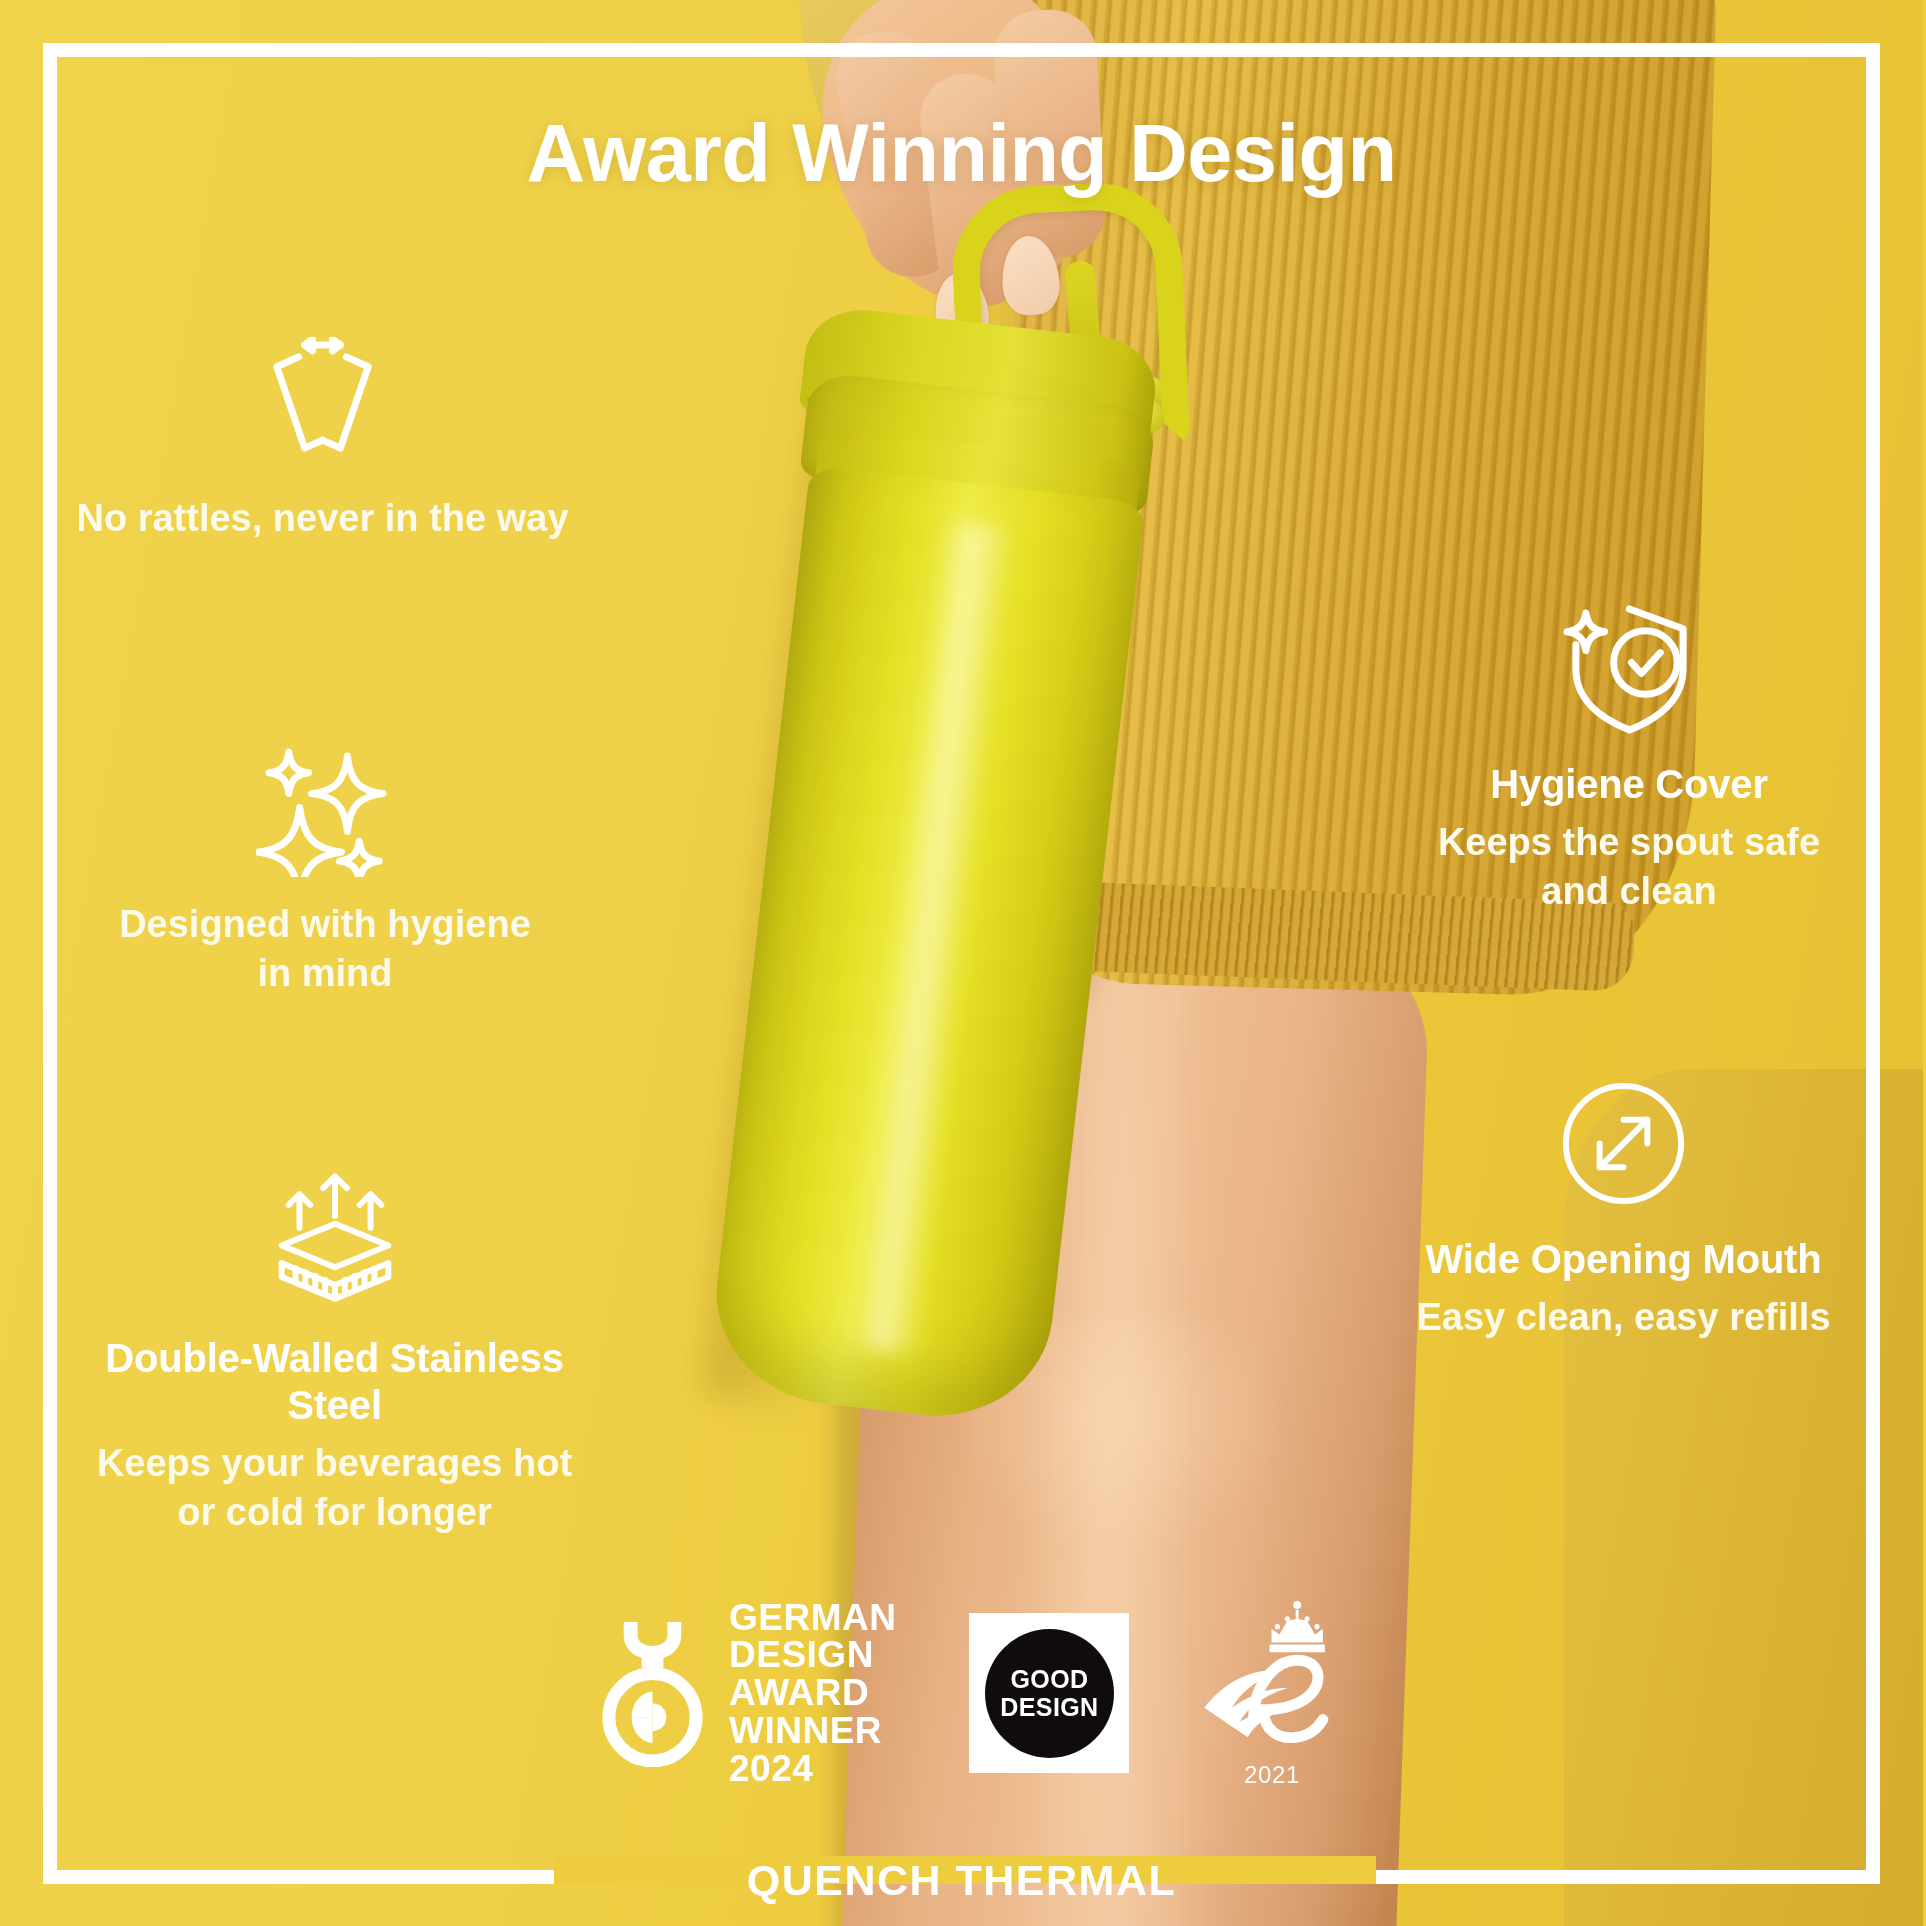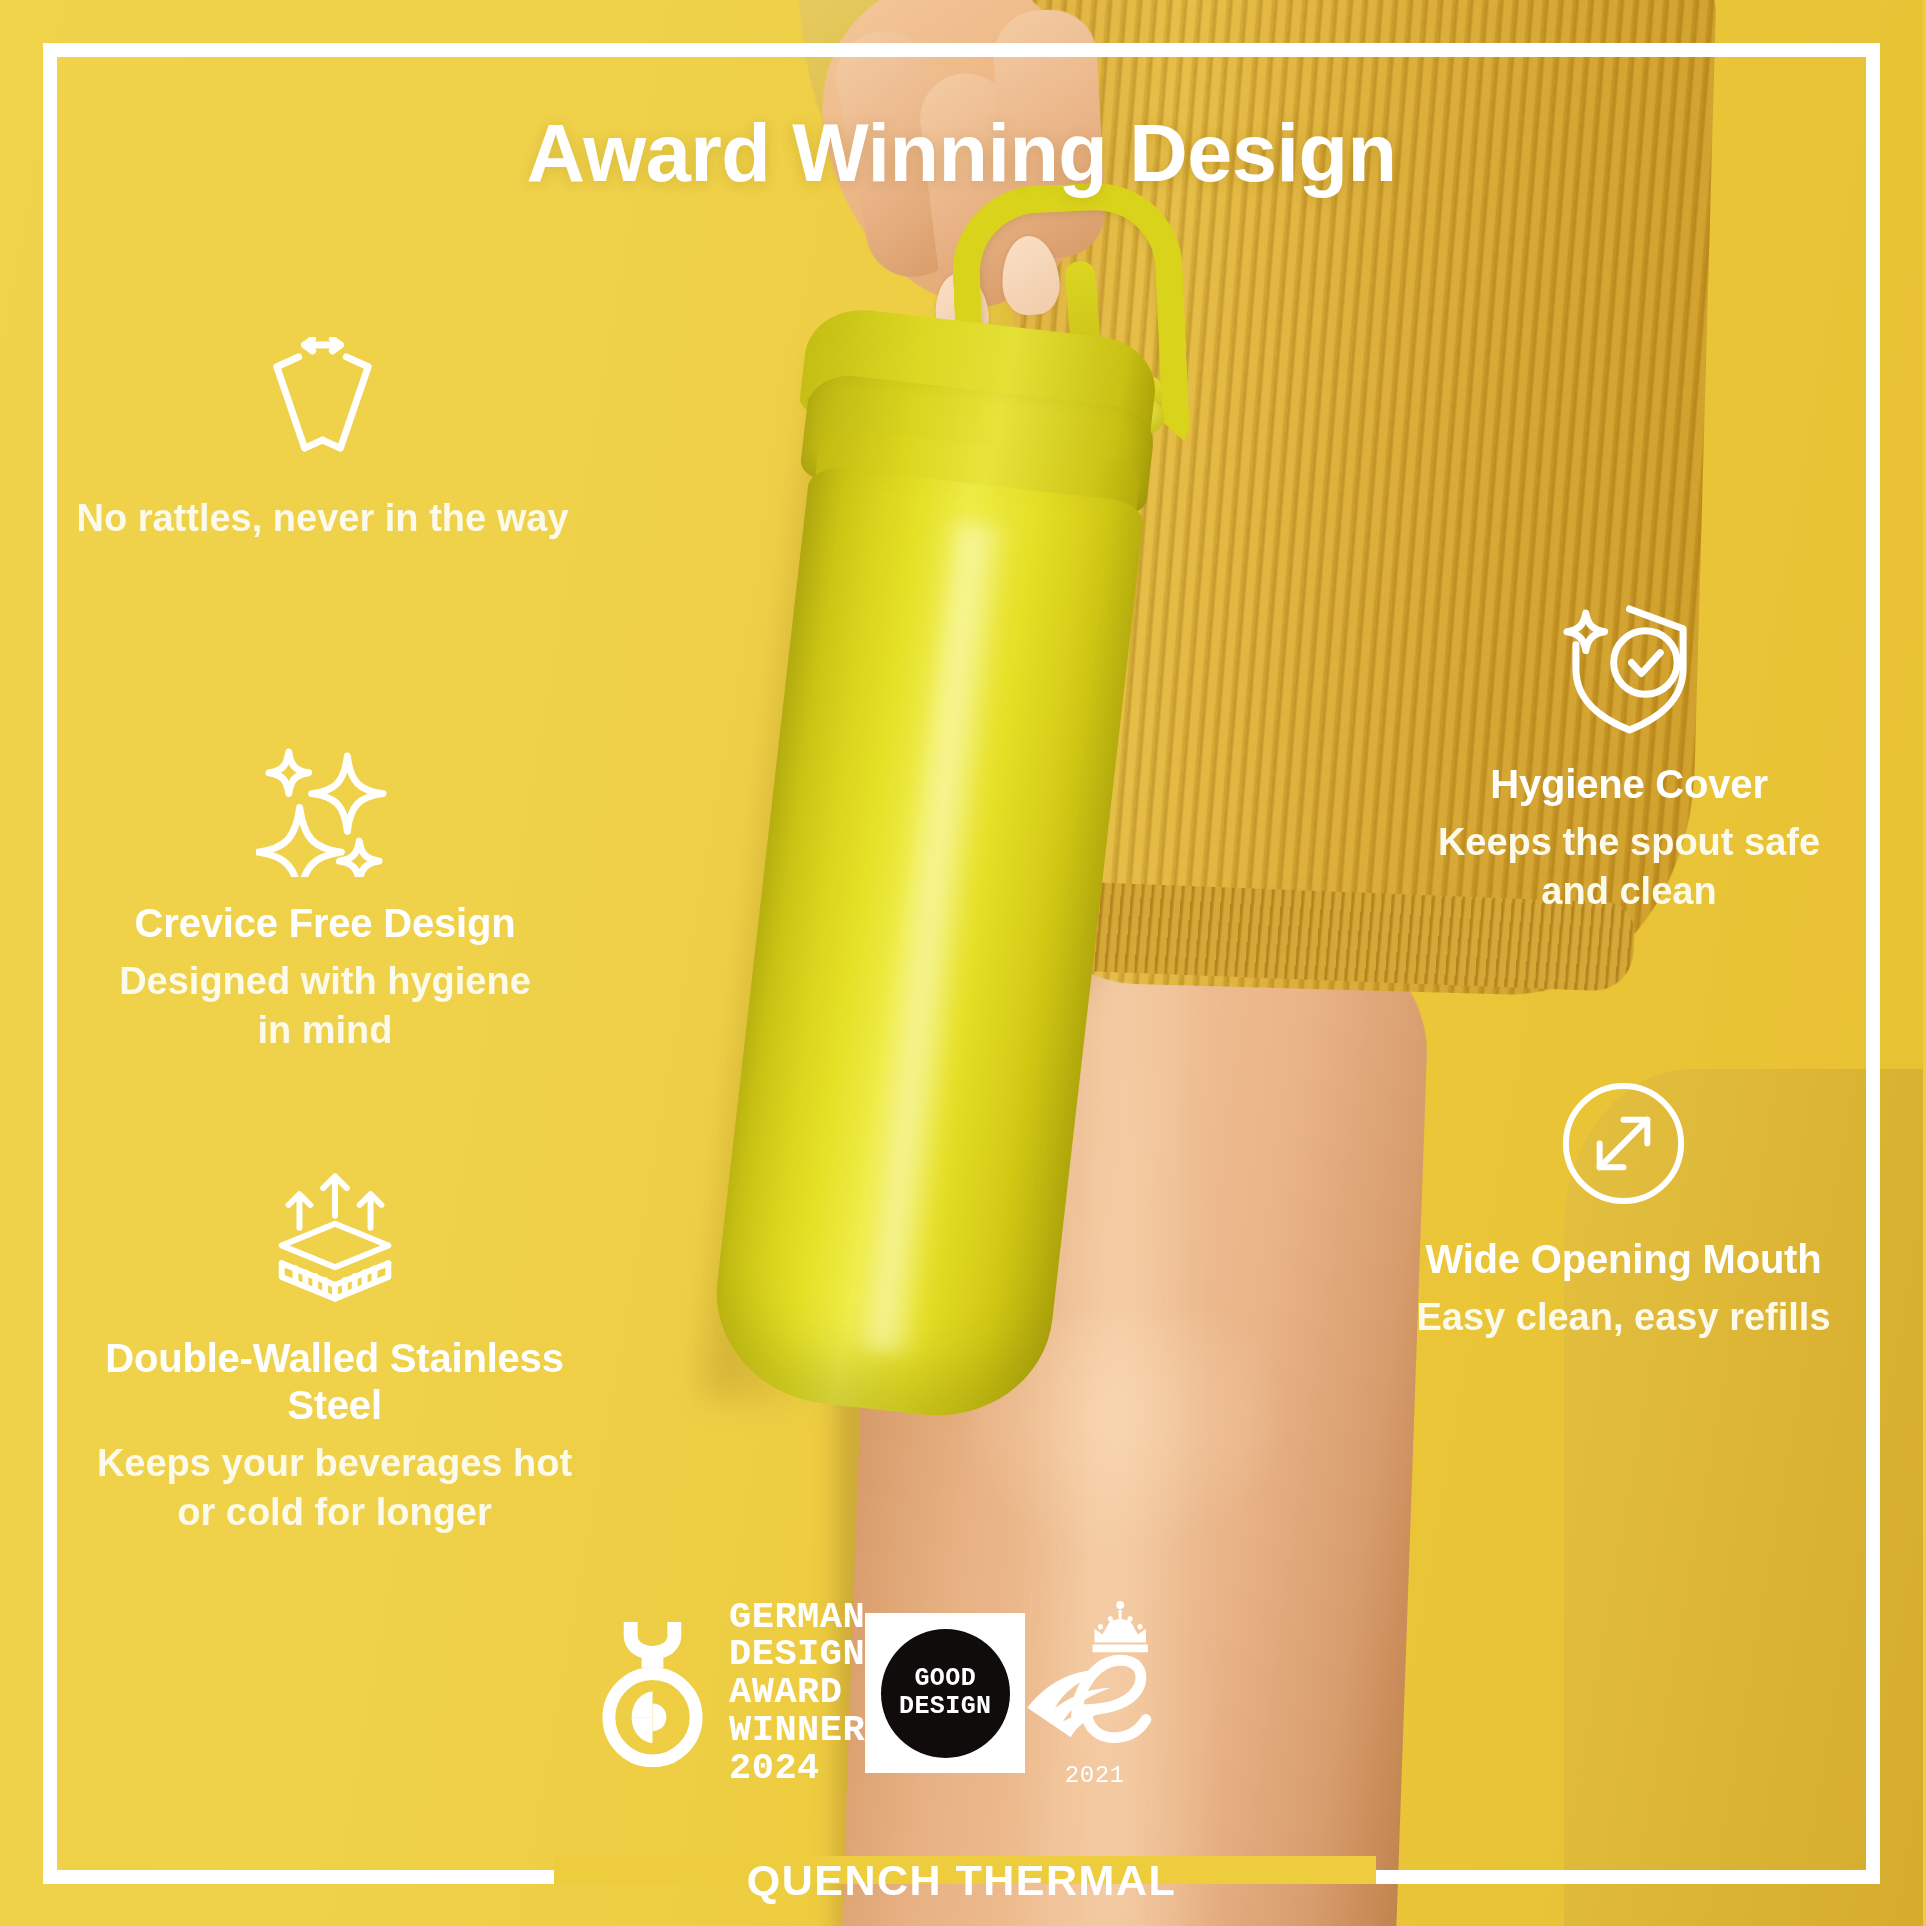--- a/index.html
+++ b/index.html
@@ -243,21 +243,21 @@
 
   .feat-handle{left:65px;top:327px;width:515px;}
   .feat-crevice{left:117px;top:733px;width:416px;}
   .feat-wall{left:87px;top:1168px;width:495px;}
   .feat-hygiene{left:1416px;top:594px;width:426px;}
   .feat-mouth{left:1386px;top:1069px;width:475px;}
 
   
   .awards{
     position:absolute;left:594px;top:1594px;width:792px;height:198px;
-    display:flex;align-items:center;font-family:Liberation Mono, monospace;
+    display:flex;align-items:center;gap:73px;
   }
   .gda{display:flex;align-items:center;gap:18px;}
   .gda-text{
     color:#FFFFFF;font-weight:bold;font-size:37px;line-height:1.02;
     letter-spacing:0.5px;text-align:left;
   }
   .gda-text span{display:block;}
   .good-design{
     width:160px;height:160px;background:#FFFFFF;
     display:flex;align-items:center;justify-content:center;
@@ -330,21 +330,20 @@
 
   <div class="feature feat-crevice">
     <div class="f-icon">
       <svg width="139" height="139" viewBox="0 0 140 140" fill="none" stroke="#FFFFFF" stroke-width="7" stroke-linejoin="round">
         <path d="M92 18 C95 44 104 53 128 56 C104 59 95 68 92 94 C89 68 80 59 56 56 C80 53 89 44 92 18 Z"></path>
         <path d="M44 70 C48 100 58 111 86 115 C58 119 48 130 44 160 C40 130 30 119 2 115 C30 111 40 100 44 70 Z"></path>
         <path d="M33 14 C35 28 40 33 53 35 C40 37 35 42 33 56 C31 42 26 37 13 35 C26 33 31 28 33 14 Z"></path>
         <path d="M104 104 C106 117 111 122 124 124 C111 126 106 131 104 144 C102 131 97 126 84 124 C97 122 102 117 104 104 Z"></path>
       </svg>
     </div>
-    <div class="f-head">Crevice Free Design</div>
     <div class="f-body">Designed with hygiene in mind</div>
   </div>
 
   <div class="feature feat-wall">
     <div class="f-icon">
       <svg width="158" height="149" viewBox="0 0 160 150" fill="none" stroke="#FFFFFF" stroke-width="6" stroke-linecap="round" stroke-linejoin="round">
         <path d="M80 56 L26 78 L80 100 L134 78 Z"></path>
         <path d="M26 96 L26 110 L80 132 L134 110 L134 96"></path>
         <path d="M26 96 L80 118 L134 96"></path>
         <path d="M80 118 L80 132"></path>

